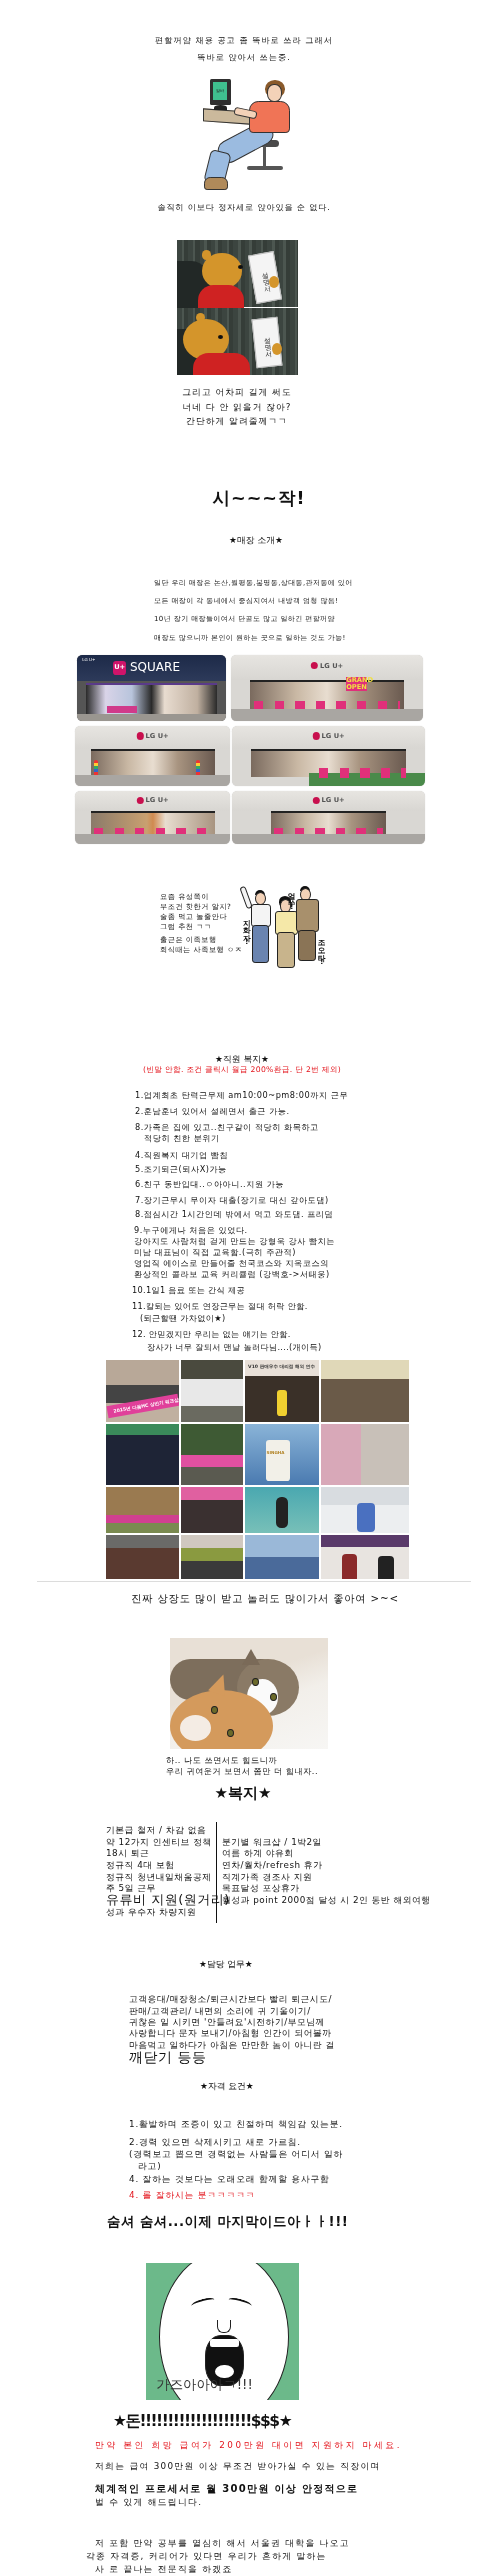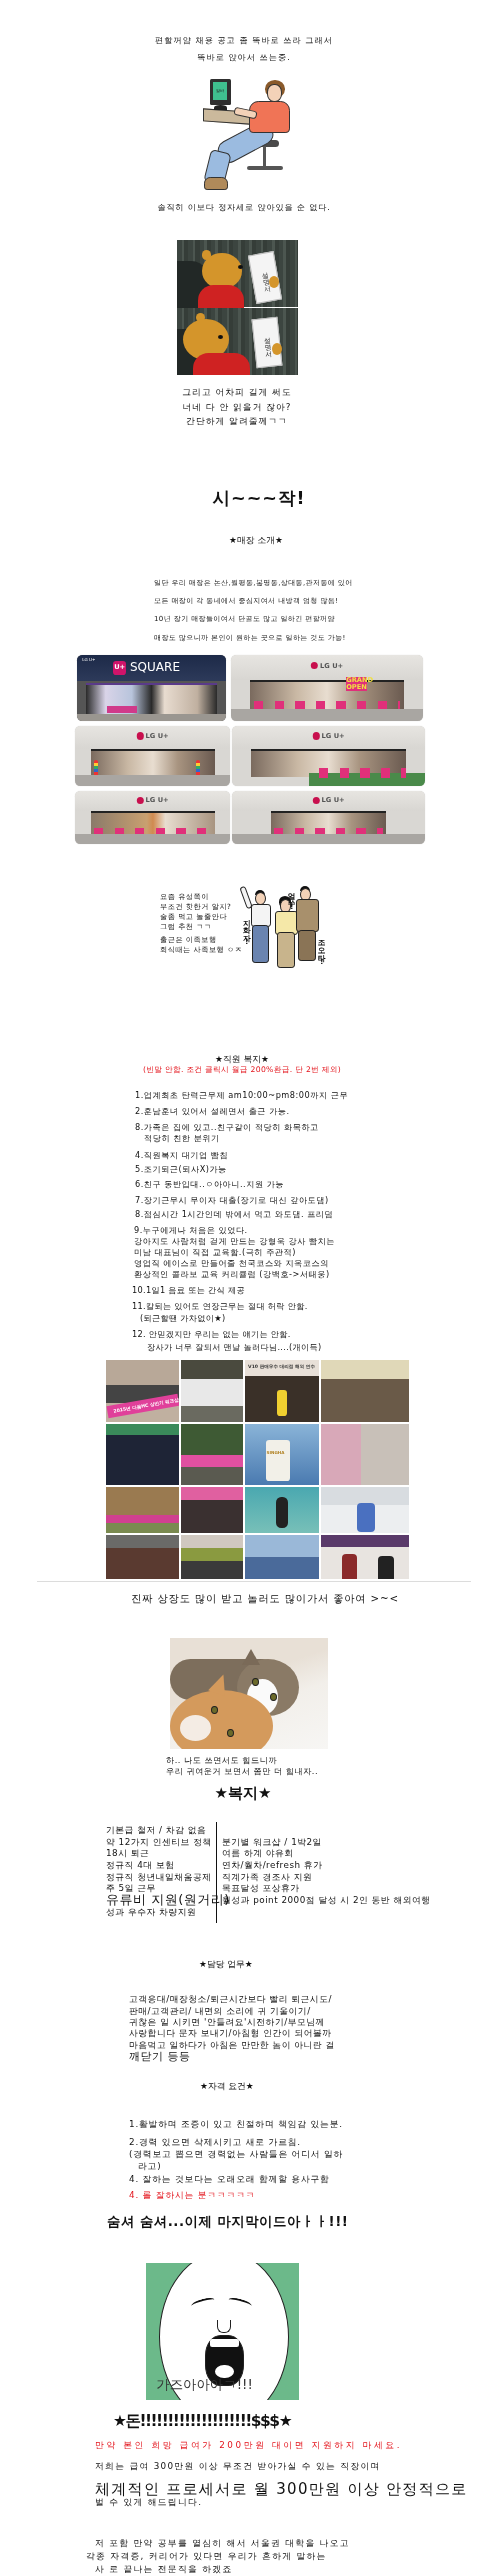--- a/index.html
+++ b/index.html
@@ -315,21 +315,21 @@
 <div class="t" style="left:222px;top:1872px;font-size:8.8px;letter-spacing:0.5px;">직계가족 경조사 지원</div>
 <div class="t" style="left:222px;top:1883px;font-size:8.8px;letter-spacing:0.5px;">목표달성 포상휴가</div>
 <div class="t" style="left:222px;top:1895px;font-size:8.8px;letter-spacing:0.5px;">월성과 point 2000점 달성 시 2인 동반 해외여행</div>
 
 <div class="t" style="left:199px;top:1959px;font-size:8.8px;">★담당 업무★</div>
 <div class="t" style="left:129px;top:1994px;font-size:8.8px;letter-spacing:0.5px;">고객응대/매장청소/퇴근시간보다 빨리 퇴근시도/</div>
 <div class="t" style="left:129px;top:2006px;font-size:8.8px;letter-spacing:0.5px;">판매/고객관리/ 내면의 소리에 귀 기울이기/</div>
 <div class="t" style="left:129px;top:2017px;font-size:8.8px;letter-spacing:0.5px;">귀찮은 일 시키면 '안들려요'시전하기/부모님께</div>
 <div class="t" style="left:129px;top:2028px;font-size:8.8px;letter-spacing:0.5px;">사랑합니다 문자 보내기/아침형 인간이 되어볼까</div>
 <div class="t" style="left:129px;top:2040px;font-size:8.8px;letter-spacing:0.5px;">마음먹고 일하다가 아침은 만만한 놈이 아니란 걸</div>
-<div class="t" style="left:129px;top:2052px;font-size:11px;letter-spacing:0.5px;text-align:right;">깨닫기 등등</div>
+<div class="t" style="left:129px;top:2052px;font-size:14px;letter-spacing:0.5px;text-align:right;">깨닫기 등등</div>
 
 <div class="t" style="left:200px;top:2081px;font-size:8.8px;">★자격 요건★</div>
 <div class="t" style="left:129px;top:2119px;font-size:8.8px;letter-spacing:0.8px;">1.활발하며 조증이 있고 친절하며 책임감 있는분.</div>
 <div class="t" style="left:129px;top:2137px;font-size:8.8px;letter-spacing:0.8px;">2.경력 있으면 삭제시키고 새로 가르침.</div>
 <div class="t" style="left:129px;top:2149px;font-size:8.8px;letter-spacing:0.8px;text-align:right;">(경력보고 뽑으면 경력없는 사람들은 어디서 일하</div>
 <div class="t" style="left:129px;top:2161px;font-size:8.8px;letter-spacing:0.8px;padding-left:9px;">라고)</div>
 <div class="t" style="left:129px;top:2174px;font-size:8.8px;letter-spacing:0.8px;">4. 잘하는 것보다는 오래오래 함께할 용사구함</div>
 <div class="t r" style="left:129px;top:2190px;font-size:8.8px;letter-spacing:0.8px;">4. 롤 잘하시는 분ㅋㅋㅋㅋㅋ</div>
 
 <div class="t b" style="left:107px;top:2214px;font-size:13.4px;line-height:15.5px;letter-spacing:0.5px;">숨셔 숨셔...이제 마지막이드아ㅏㅏ!!!</div>
@@ -343,18 +343,18 @@
       <div class="abs meme-teeth"></div>
       <div class="abs meme-tongue"></div>
     </div>
   <div class="abs" style="left:10.3px;top:114px;font-size:13.4px;line-height:16.5px;color:#333;white-space:nowrap;">가즈아아아ㄱ!!!</div>
 </div>
 
 <div class="t b" style="left:113px;top:2413px;font-size:15.5px;line-height:16.5px;letter-spacing:-1.5px;">★돈!!!!!!!!!!!!!!!!!!!!$$$★</div>
 <div class="t r" style="left:95px;top:2440px;font-size:8.8px;line-height:11.3px;letter-spacing:2.6px;">만약 본인 희망 급여가 200만원 대이면 지원하지 마세요.</div>
 
 <div class="t" style="left:95px;top:2461px;font-size:8.8px;letter-spacing:1.3px;">저희는 급여 300만원 이상 무조건 받아가실 수 있는 직장이며</div>
-<div class="t" style="left:95px;top:2484px;font-size:15px;letter-spacing:1.3px;">체계적인 프로세서로 월 300만원 이상 안정적으로</div>
+<div class="t" style="left:95px;top:2484px;font-size:10px;letter-spacing:1.3px;font-weight:bold;">체계적인 프로세서로 월 300만원 이상 안정적으로</div>
 <div class="t" style="left:95px;top:2497px;font-size:8.8px;letter-spacing:1.3px;">벌 수 있게 해드립니다.</div>
 <div class="t" style="left:95px;top:2538px;font-size:8.8px;letter-spacing:1.3px;">저 포함 만약 공부를 열심히 해서 서울권 대학을 나오고</div>
 <div class="t" style="left:86px;top:2551px;font-size:8.8px;letter-spacing:1.3px;">각종 자격증, 커리어가 있다면 우리가 흔하게 말하는</div>
 <div class="t" style="left:95px;top:2564px;font-size:8.8px;letter-spacing:1.3px;">사 로 끝나는 전문직을 하겠죠</div>
 
 
 </body></html>

